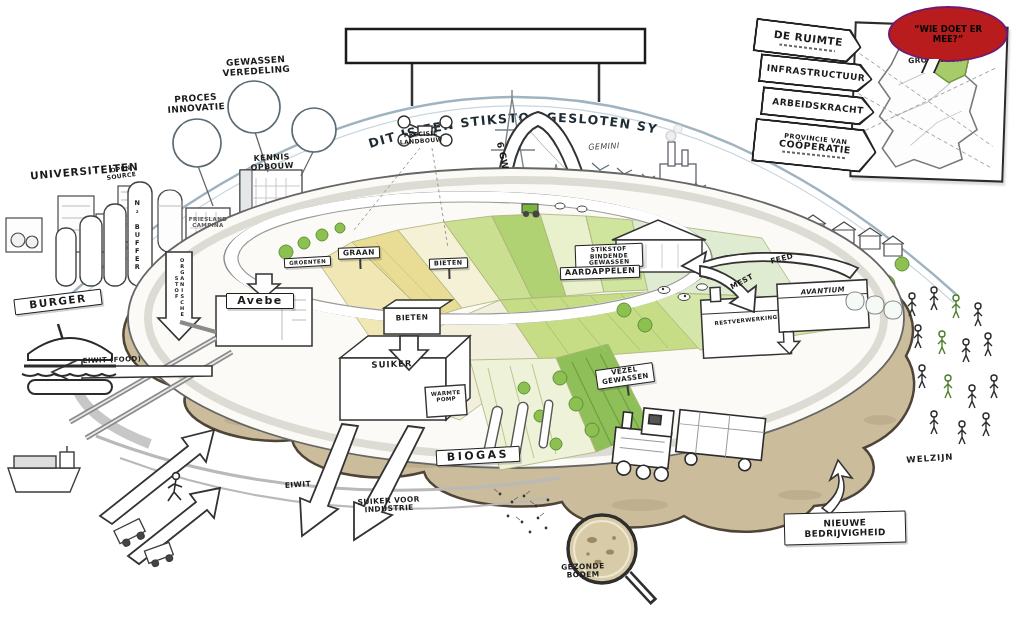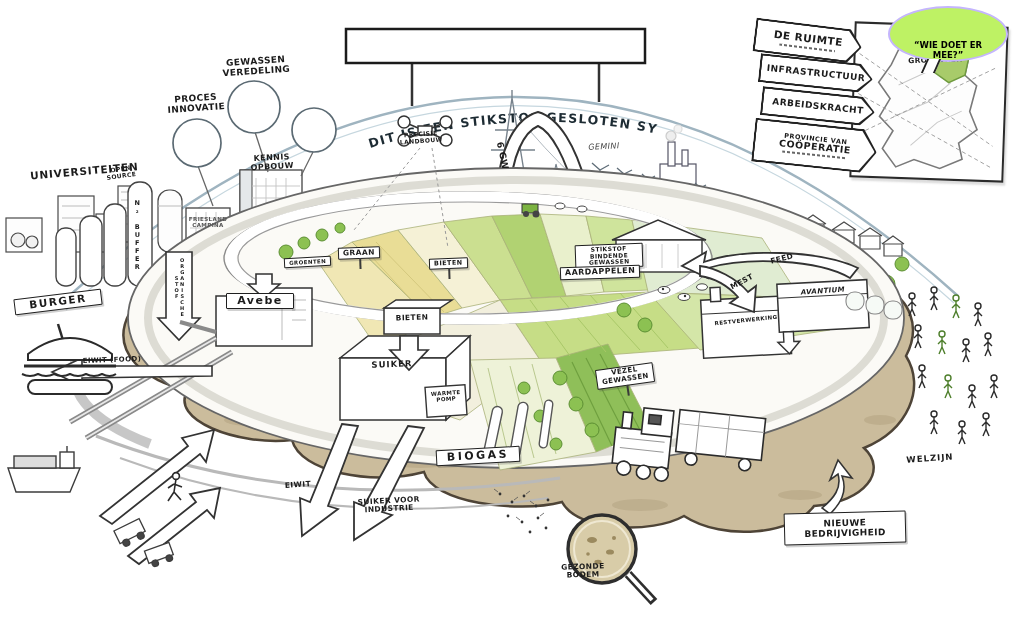--- a/index.html
+++ b/index.html
@@ -14,22 +14,22 @@
   .post::after{content:"";position:absolute;left:50%;top:100%;width:2px;height:11px;background:#3a3a3a;}
   .vert{writing-mode:vertical-rl;text-orientation:upright;letter-spacing:0;}
   .ital{font-style:italic;}
   .scrib{height:2px;background:repeating-linear-gradient(90deg,#666 0 3px,transparent 3px 5px);margin:2px auto 0;}
   .banner{position:absolute;z-index:5;background:#222;
     clip-path:polygon(0 0,88% 0,100% 50%,88% 100%,0 100%);padding:2px;}
   .banner-in{width:100%;height:100%;background:#fff;
     clip-path:polygon(0 0,88% 0,100% 50%,88% 100%,0 100%);
     display:flex;flex-direction:column;align-items:center;justify-content:center;}
   .banner-in div{font-weight:bold;color:#1b1b1b;letter-spacing:.5px;line-height:1.05;font-family:"DejaVu Sans",sans-serif;}
-  #bubble{position:absolute;z-index:7;left:888px;top:6px;width:116px;height:52px;background:#bef264;
-    border:2px solid #c4b5fd;border-radius:50%;display:flex;align-items:flex-end;justify-content:center;
+  #bubble{position:absolute;z-index:7;left:888px;top:6px;width:116px;height:52px;background:#b91c1c;
+    border:2px solid #701a75;border-radius:50%;display:flex;align-items:center;justify-content:center;
     font-size:8.5px;font-weight:bold;text-align:center;line-height:1.2;}
   #bubble::after{content:"";position:absolute;left:34px;bottom:-13px;width:10px;height:14px;
     background:#fff;border-left:2px solid #222;border-right:2px solid #222;transform:skewX(-24deg);}
   #mappanel{position:absolute;z-index:3;left:852px;top:24px;width:150px;height:152px;background:#fff;
     border:2px solid #2b2b2b;transform:rotate(2deg);box-shadow:2px 3px 2px rgba(80,80,80,.2);}
   #mappanel .lbl{z-index:6;}
 </style>
 </head>
 <body>
 

